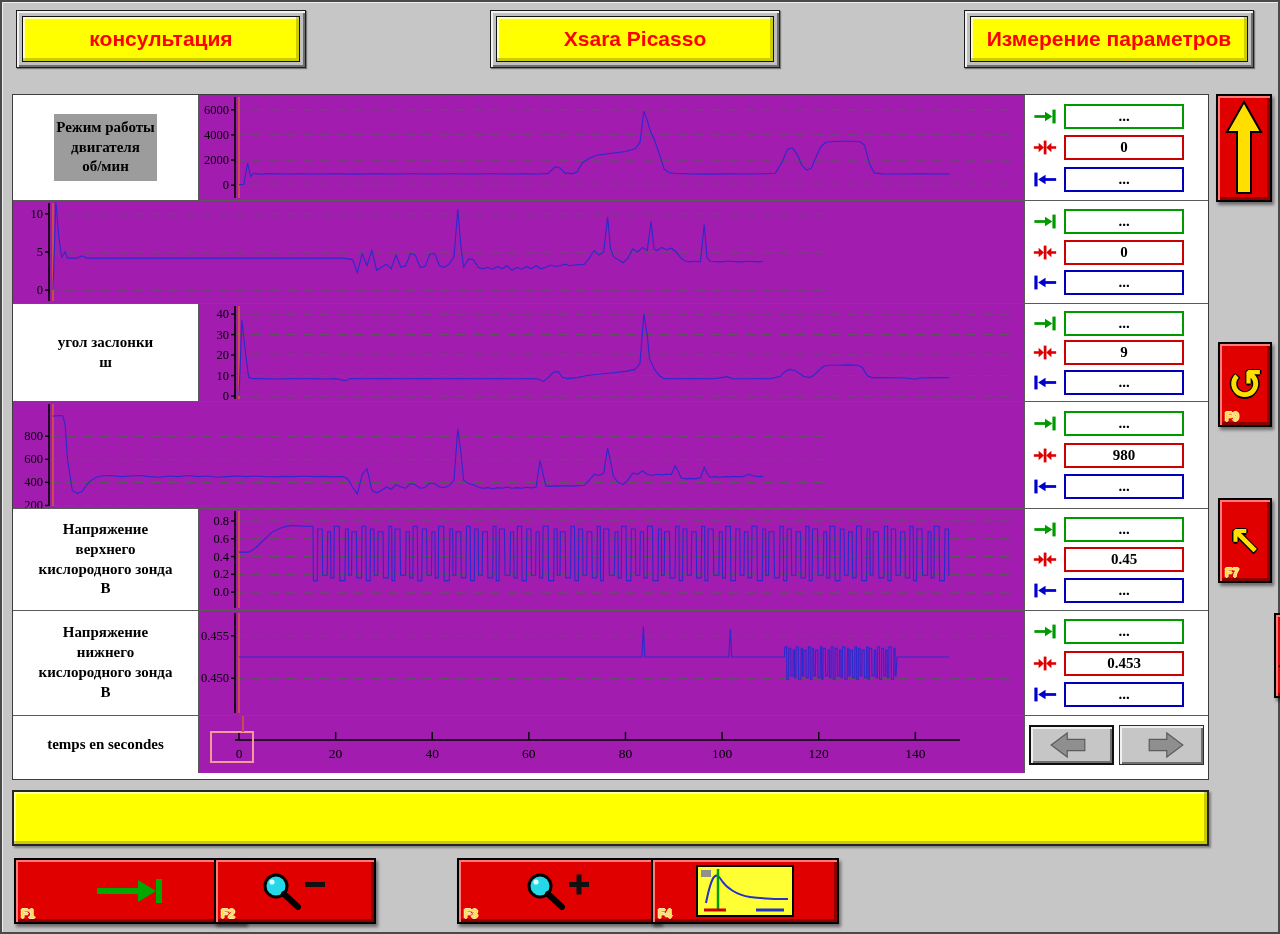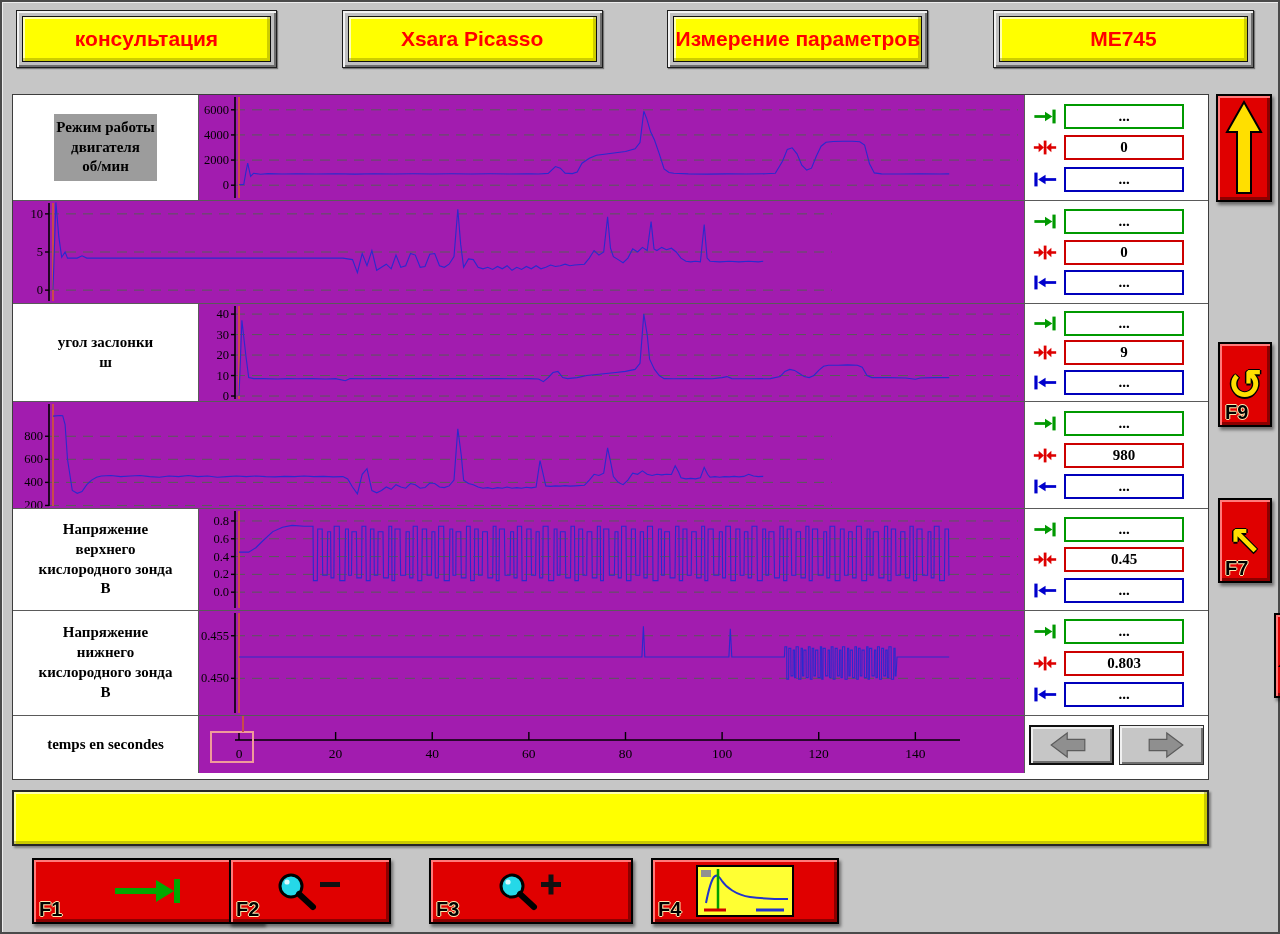--- a/index.html
+++ b/index.html
@@ -2,21 +2,21 @@
 <html><head>
 <meta charset="utf-8">
 <style>
   *{margin:0;padding:0;box-sizing:border-box}
   html,body{width:1280px;height:934px;overflow:hidden}
   body{background:#8e8e8e;font-family:"Liberation Sans",sans-serif}
   .window{position:relative;width:1280px;height:934px;background:#c6c6c6;border:2px solid #4a4a4a;box-shadow:inset 1px 1px 0 #ededed}
 
   
   .topbar{position:absolute;left:14px;top:8px;width:1238px;height:58px;display:flex;justify-content:space-between}
-  .ybtn-outer{width:261px;height:58px;background:#c0c0c0;border:1px solid #1d1d1d;box-shadow:inset 2px 2px 0 #f2f2f2,inset -2px -2px 0 #6e6e6e,1px 1px 1px rgba(0,0,0,.4);padding:5px}
+  .ybtn-outer{width:290px;height:58px;background:#c0c0c0;border:1px solid #1d1d1d;box-shadow:inset 2px 2px 0 #f2f2f2,inset -2px -2px 0 #6e6e6e,1px 1px 1px rgba(0,0,0,.4);padding:5px}
   .ybtn{display:block;width:100%;height:100%;background:#ffff00;border:1px solid #101010;box-shadow:inset -3px -3px 0 rgba(130,130,0,.40),inset 2px 2px 0 rgba(255,255,210,.85);color:#ff0000;font-weight:bold;font-size:21px;font-family:"Liberation Sans",sans-serif;cursor:pointer}
 
   
   .main-panel{position:absolute;left:10px;top:92px;width:1197px;height:686px;background:#ffffff;border:1px solid #3d3d3d;display:flex;flex-direction:column}
   .chart-row{display:flex;border-bottom:1px solid #5a5a5a}
   .r0{height:106px}.r1{height:103px}.r2{height:98px}.r3{height:107px}.r4{height:102px}.r5{height:105px}
   .time-row{height:57px;display:flex;border-bottom:none}
   .chart-label{width:186px;border-right:1px solid #5a5a5a;display:flex;align-items:center;justify-content:center;text-align:center;font-family:"Liberation Serif",serif;font-weight:bold;font-size:15px;color:#000}
   .lbl{white-space:pre-line;line-height:1.32;padding:4px 2px}
   .hl .lbl{background:#9c9c9c}
@@ -30,53 +30,50 @@
   .vbox.red{border:2px solid #cc0000}
   .vbox.blue{border:2px solid #0000bb}
 
   
   .nav-cell{width:184px;border-left:1px solid #5a5a5a;display:flex;align-items:center;justify-content:center;gap:5px}
   .nav-btn{width:85px;height:40px;background:#c6c6c6;border:1px solid #2e2e2e;box-shadow:inset 2px 2px 0 #f0f0f0,inset -2px -2px 0 #6f6f6f;display:flex;align-items:center;justify-content:center;cursor:pointer;padding:0}
   .nav-btn.active{border:2px solid #101010}
 
   
   .rbtn{position:absolute;background:#e00000;border:2px solid #000;box-shadow:inset 2px 2px 0 #ff7a7a,inset -3px -3px 0 #8c0000,2px 3px 3px rgba(0,0,0,.45);display:flex;align-items:center;justify-content:center;cursor:pointer}
-  .flabel{position:absolute;left:5px;bottom:1px;font-weight:bold;font-size:20px;color:#000000;font-family:"Liberation Sans",sans-serif;text-shadow:-1px 0 0 #ffe9b0,1px 0 0 #ffe9b0,0 -1px 0 #ffe9b0,0 1px 0 #ffe9b0}
+  .flabel{position:absolute;left:5px;bottom:1px;font-weight:bold;font-size:12px;color:#fde047;font-family:"Liberation Sans",sans-serif;text-shadow:-1px 0 0 #ffe9b0,1px 0 0 #ffe9b0,0 -1px 0 #ffe9b0,0 1px 0 #ffe9b0}
   .glyph{font-family:"DejaVu Sans",sans-serif;font-weight:bold;color:#ffdf00;text-shadow:-1.5px 0 0 #000,1.5px 0 0 #000,0 -1.5px 0 #000,0 1.5px 0 #000;line-height:1}
   .btn-up{left:1214px;top:92px;width:56px;height:108px}
   .btn-f9{left:1216px;top:340px;width:54px;height:85px}
   .btn-f7{left:1216px;top:496px;width:54px;height:85px}
   .btn-f8{left:1272px;top:611px;width:54px;height:85px}
 
   
   .status-bar{position:absolute;left:10px;top:788px;width:1197px;height:56px;background:#ffff00;border:2px solid #262626;box-shadow:inset -3px -3px 0 rgba(135,135,0,.45),inset 2px 2px 0 rgba(255,255,215,.8),2px 2px 2px rgba(0,0,0,.35)}
 
   
-  .btn-f1{left:30px;top:856px;width:232px;height:66px}
-  .btn-f2{left:227px;top:856px;width:162px;height:66px}
-  .btn-f3{left:427px;top:856px;width:204px;height:66px}
+  .btn-f1{left:12px;top:856px;width:232px;height:66px}
+  .btn-f2{left:212px;top:856px;width:162px;height:66px}
+  .btn-f3{left:455px;top:856px;width:204px;height:66px}
   .btn-f4{left:649px;top:856px;width:188px;height:66px}
 </style>
 </head>
 <body>
 
 <div class="window">
 
   <div class="topbar">
     <div class="ybtn-outer">
       <button class="ybtn">консультация</button>
     </div>
     <div class="ybtn-outer">
       <button class="ybtn">Xsara Picasso</button>
     </div>
     <div class="ybtn-outer">
       <button class="ybtn">Измерение параметров</button>
-    </div>
-    <div class="ybtn-outer">
-      <button class="ybtn">ME745</button>
     </div>
   </div>
 
   <div class="main-panel">
 
     <div class="chart-row r0">
       <div class="chart-label hl">
           <span class="lbl">Режим работы
 двигателя
 об/мин</span>
@@ -373,21 +370,21 @@
           <div class="vbox green">...</div>
         </div>
         <div class="val-row">
           <svg class="vicon" viewBox="0 0 22 16">
               <line x1="0.5" y1="8" x2="5.5" y2="8" stroke="#dd0000" stroke-width="2.4"></line>
               <polygon points="5,3.5 10,8 5,12.5" fill="#dd0000"></polygon>
               <rect x="9.8" y="1.5" width="2.6" height="13" fill="#dd0000"></rect>
               <polygon points="17,3.5 12.2,8 17,12.5" fill="#dd0000"></polygon>
               <line x1="16.5" y1="8" x2="21.5" y2="8" stroke="#dd0000" stroke-width="2.4"></line>
             </svg>
-          <div class="vbox red">0.803</div>
+          <div class="vbox red">0.453</div>
         </div>
         <div class="val-row">
           <svg class="vicon" viewBox="0 0 22 16">
               <rect x="1" y="1.5" width="3" height="13" fill="#0000cc"></rect>
               <polygon points="4.5,8 11.5,3.5 11.5,12.5" fill="#0000cc"></polygon>
               <line x1="10.5" y1="8" x2="21.5" y2="8" stroke="#0000cc" stroke-width="2.6"></line>
             </svg>
           <div class="vbox blue">...</div>
         </div>
       </div>

